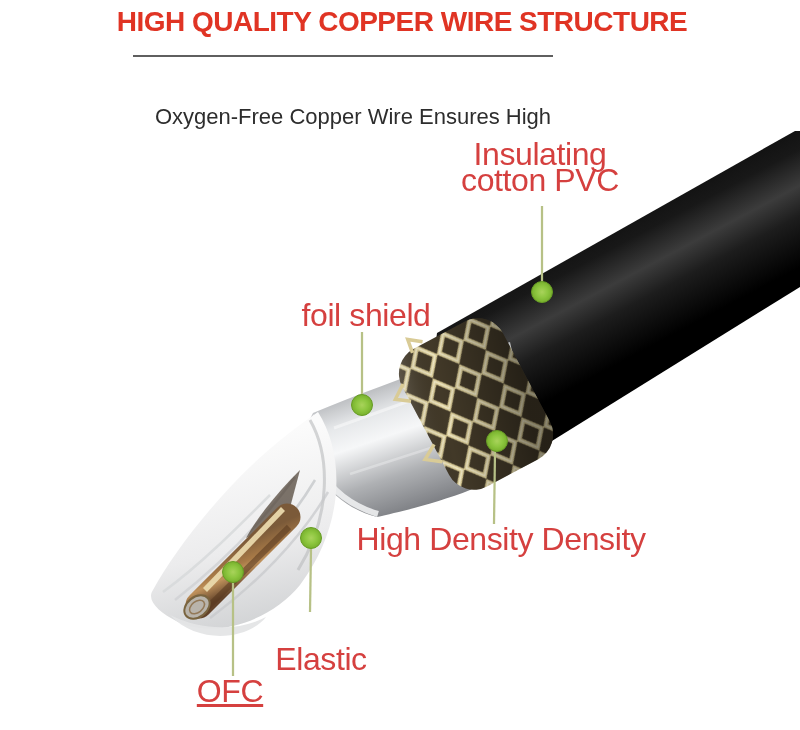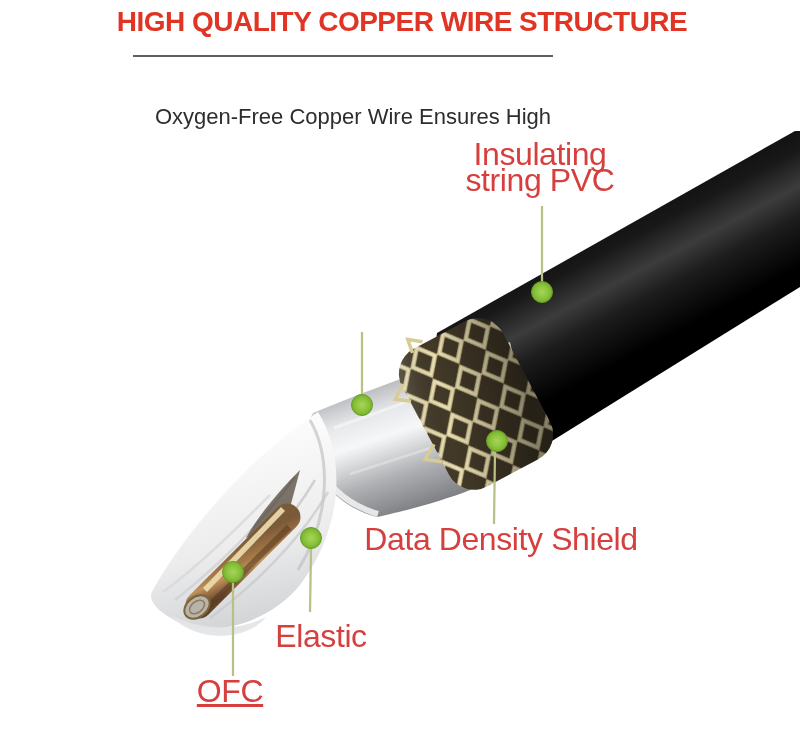--- a/index.html
+++ b/index.html
@@ -137,32 +137,33 @@
       <circle cx="542" cy="292" r="10.5" fill="url(#dotGrad)"></circle>
       <circle cx="362" cy="405" r="10.5" fill="url(#dotGrad)"></circle>
       <circle cx="497" cy="441" r="10.5" fill="url(#dotGrad)"></circle>
       <circle cx="311" cy="538" r="10.5" fill="url(#dotGrad)"></circle>
       <circle cx="233" cy="572" r="10.5" fill="url(#dotGrad)"></circle>
     </g>
   </svg>
 
   <div class="callout-label" style="left:540px;top:141px;">
     <span>Insulating</span><br>
-    <span>string PVC</span>
+    <span>cotton PVC</span>
   </div>
 
   <div class="callout-label" style="left:366px;top:276px;">
     <br>
+    <span>foil shield</span>
   </div>
 
   <div class="callout-label" style="left:501px;top:526px;">
-    <span>Data Density Shield</span>
+    <span>High Density Density</span>
   </div>
 
-  <div class="callout-label" style="left:321px;top:623px;text-align:right;">
+  <div class="callout-label" style="left:321px;top:646px;text-align:right;">
     <span>Elastic</span><br>
   </div>
 
   <div class="callout-label" style="left:230px;top:678px;text-decoration:underline;">
     <span>OFC</span><br>
   </div>
 
 </div>
 
 </body></html>

